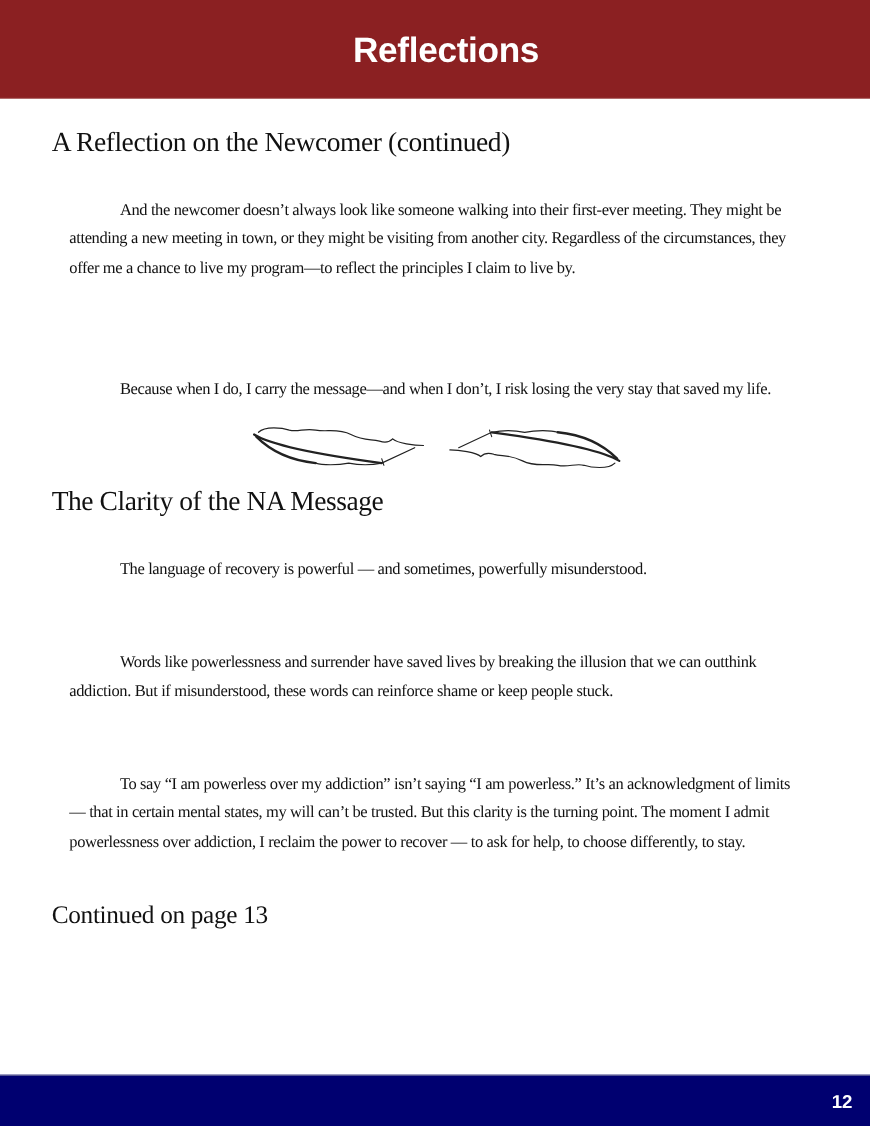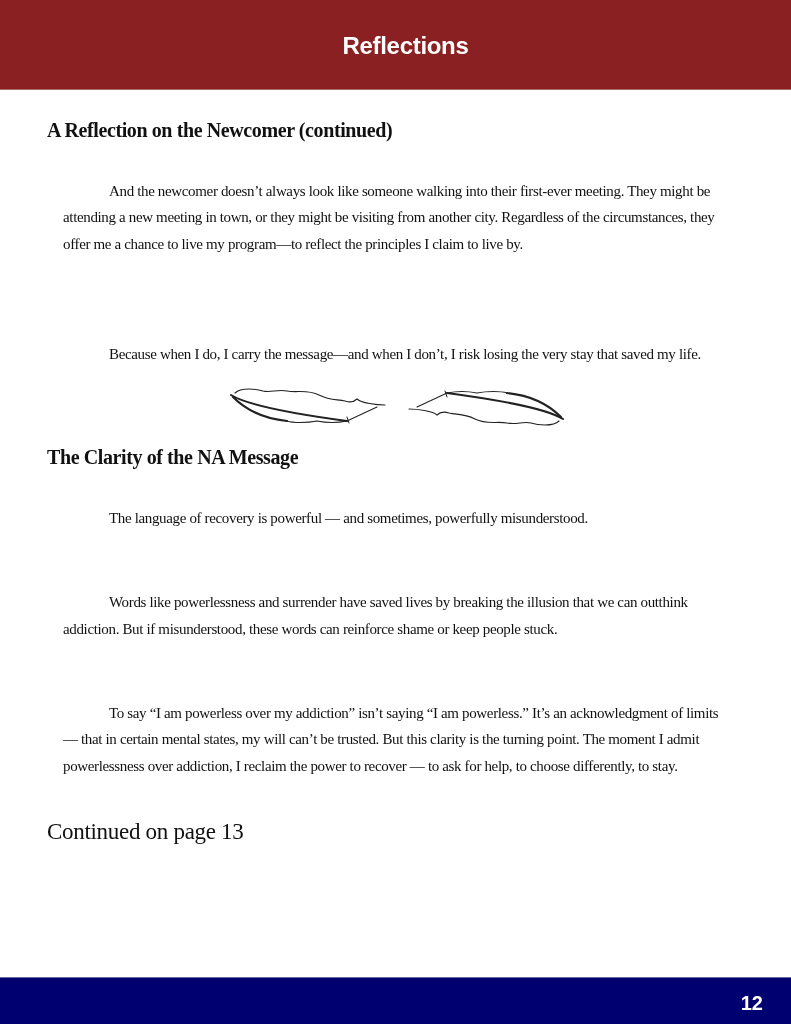--- a/index.html
+++ b/index.html
@@ -22,36 +22,36 @@
       height: 89px;
       background: #8B2022;
       display: flex;
       align-items: center;
       justify-content: center;
       border-bottom: 1px solid #b06a6a;
     }
     .header-title {
       font-family: "Liberation Sans", "DejaVu Sans", sans-serif;
       font-weight: bold;
-      font-size: 24px;
+      font-size: 32px;
       color: #ffffff;
       letter-spacing: -0.3px;
       margin-top: 2px;
       margin-left: 20px;
     }
     .content {
       position: absolute;
       left: 47px;
       top: 112px;
       width: 700px;
     }
     h2.section-heading {
       font-family: "Liberation Serif", "DejaVu Serif", serif;
-      font-weight: bold;
-      font-size: 20px;
+      font-weight: normal;
+      font-size: 25px;
       margin: 0;
       letter-spacing: -0.4px;
       line-height: 36px;
     }
     .para {
       font-size: 15px;
       line-height: 26.3px;
       margin: 16px;
       text-indent: 46px;
       letter-spacing: -0.35px;
@@ -72,25 +72,25 @@
       position: absolute;
       left: 0;
       top: 977px;
       width: 791px;
       height: 47px;
       background: #000070;
       border-top: 1px solid #6b6b9a;
     }
     .page-number {
       position: absolute;
-      right: 28px;
+      right: 16px;
       top: 14px;
       font-family: "Liberation Sans", "DejaVu Sans", sans-serif;
       font-weight: bold;
-      font-size: 20px;
+      font-size: 17px;
       color: #ffffff;
     }
   </style>
 </head>
 <body>
 
 <div class="header-bar">
   <div class="header-title">Reflections</div>
 </div>
 

